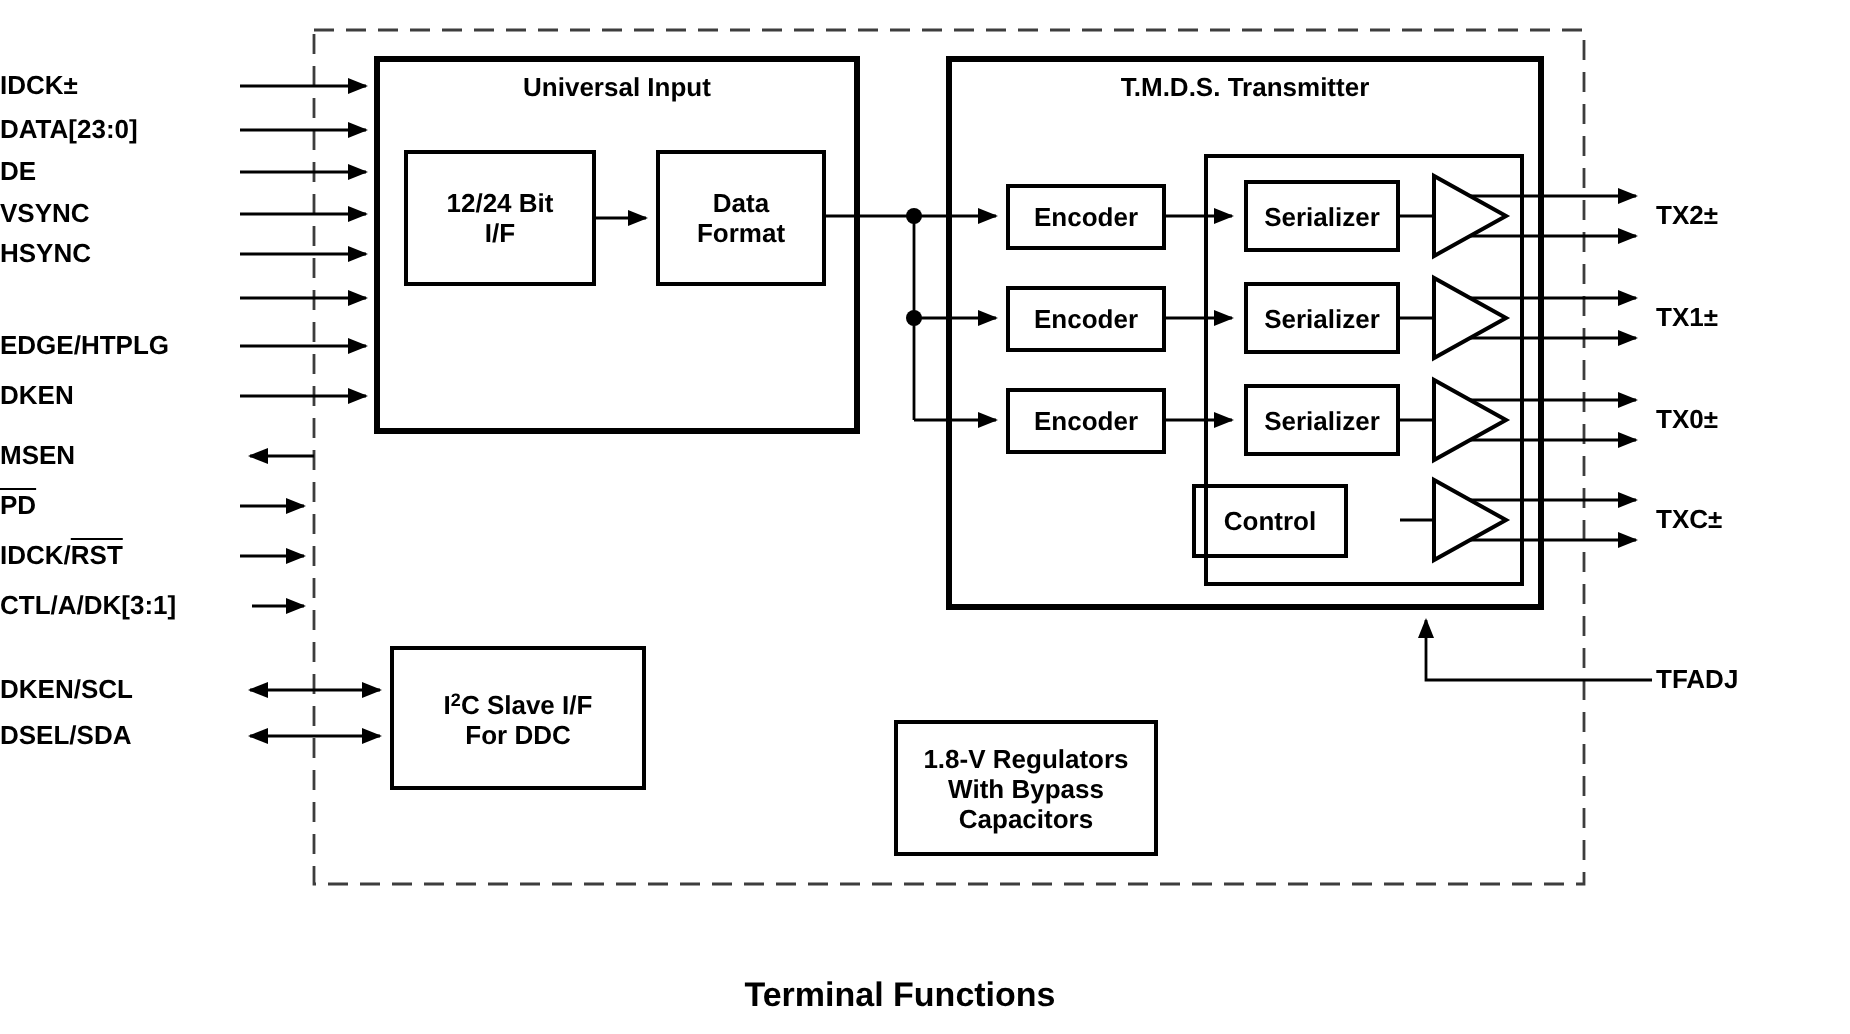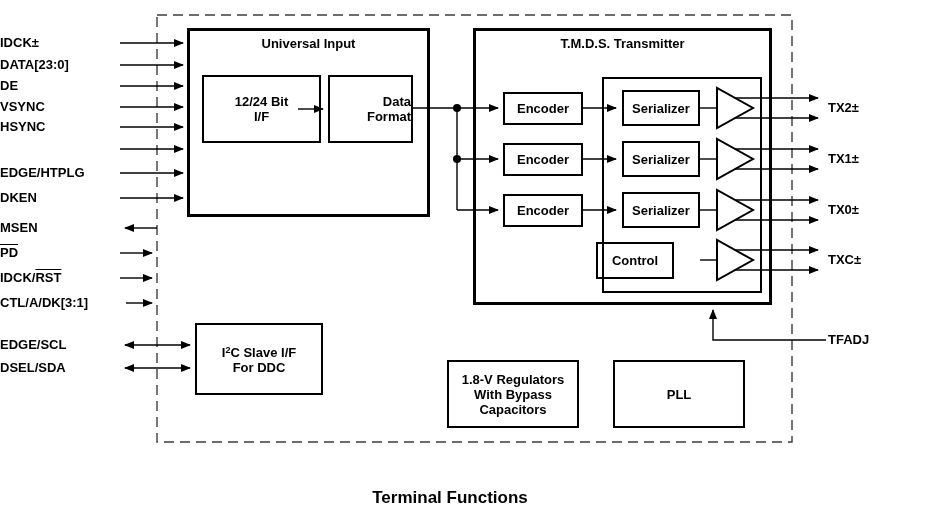--- a/index.html
+++ b/index.html
@@ -145,26 +145,26 @@
   <div class="section" style="left:473px; top:28px; width:299px; height:277px;">
     <div class="sec-title">T.M.D.S. Transmitter</div>
   </div>
 
   <div class="section" style="left:187px; top:28px; width:243px; height:189px;">
     <div class="sec-title">Universal Input</div>
   </div>
 
   <div class="box" style="left:602px; top:77px; width:160px; height:216px;"></div>
 
-  <div class="box" style="left:202px; top:75px; width:119px; height:68px;">
+  <div class="box" style="left:202px; top:75px; width:96px; height:68px;">
     <span>12/24 Bit</span>
     <span>I/F</span>
   </div>
 
-  <div class="box" style="left:328px; top:75px; width:85px; height:68px;align-items:flex-end;">
+  <div class="box" style="left:328px; top:75px; width:85px; height:68px;">
     <span>Data</span>
     <span>Format</span>
   </div>
 
   <div class="box" style="left:503px; top:92px; width:80px; height:33px;">
     <span>Encoder</span>
   </div>
   <div class="box" style="left:503px; top:143px; width:80px; height:33px;">
     <span>Encoder</span>
   </div>
@@ -184,41 +184,38 @@
   <div class="box" style="left:596px; top:242px; width:78px; height:37px;">
     <span>Control</span>
   </div>
 
   <div class="box" style="left:447px; top:360px; width:132px; height:68px;justify-content:center;">
     <span>1.8-V Regulators</span>
     <span>With Bypass</span>
     <span>Capacitors</span>
   </div>
 
-  <div class="box" style="left:613px; top:360px; width:132px; height:68px;">
-    <span>PLL</span>
-  </div>
 
   <div class="box" style="left:195px; top:323px; width:128px; height:72px;">
     <span><span>I</span><sup class="sm">2</sup><span>C Slave I/F</span></span>
     <span>For DDC</span>
   </div>
 
   <div class="pl" style="top:35px">IDCK±</div>
   <div class="pl" style="top:57px">DATA[23:0]</div>
   <div class="pl" style="top:78px">DE</div>
   <div class="pl" style="top:99px">VSYNC</div>
   <div class="pl" style="top:119px">HSYNC</div>
   <div class="pl" style="top:165px">EDGE/HTPLG</div>
   <div class="pl" style="top:190px">DKEN</div>
   <div class="pl" style="top:220px">MSEN</div>
   <div class="pl" style="top:245px"><span class="ov">PD</span></div>
   <div class="pl" style="top:270px"><span>IDCK/</span><span class="ov">RST</span></div>
   <div class="pl" style="top:295px">CTL/A/DK[3:1]</div>
-  <div class="pl" style="top:337px">EDGE/SCL</div>
+  <div class="pl" style="top:337px">DKEN/SCL</div>
   <div class="pl" style="top:360px">DSEL/SDA</div>
 
   <div class="pr" style="top:100px">TX2±</div>
   <div class="pr" style="top:151px">TX1±</div>
   <div class="pr" style="top:202px">TX0±</div>
   <div class="pr" style="top:252px">TXC±</div>
   <div class="pr" style="top:332px">TFADJ</div>
 
   <div id="caption">Terminal Functions</div>
 

